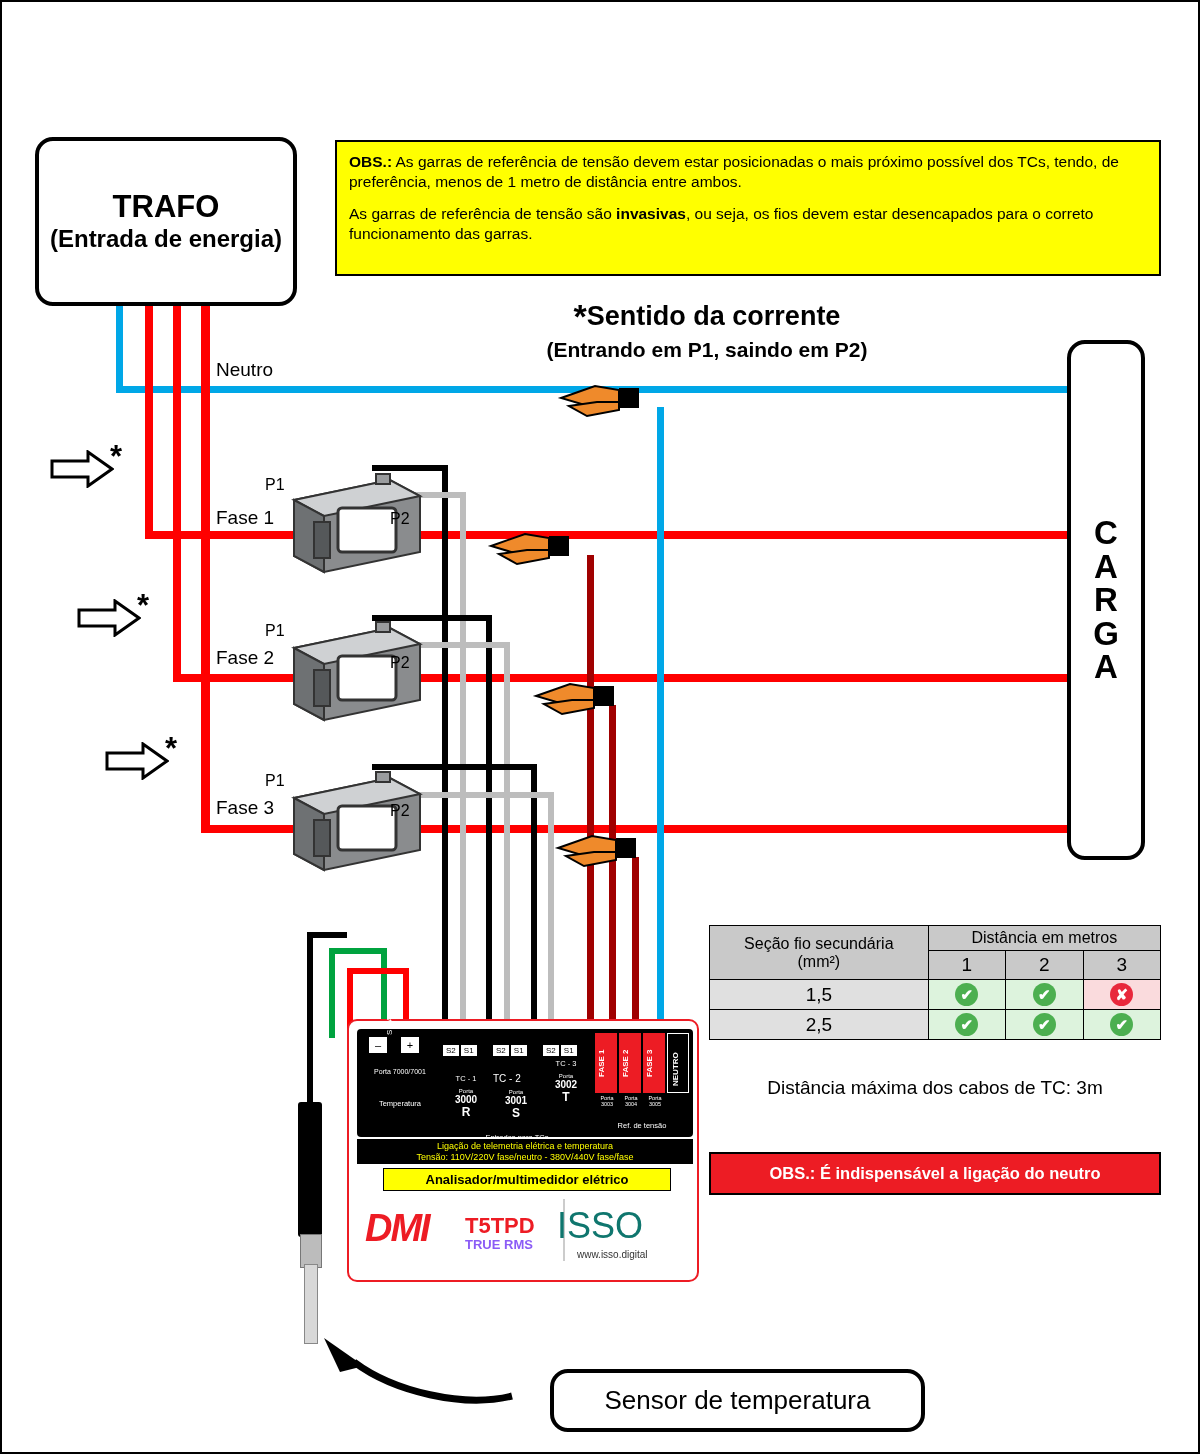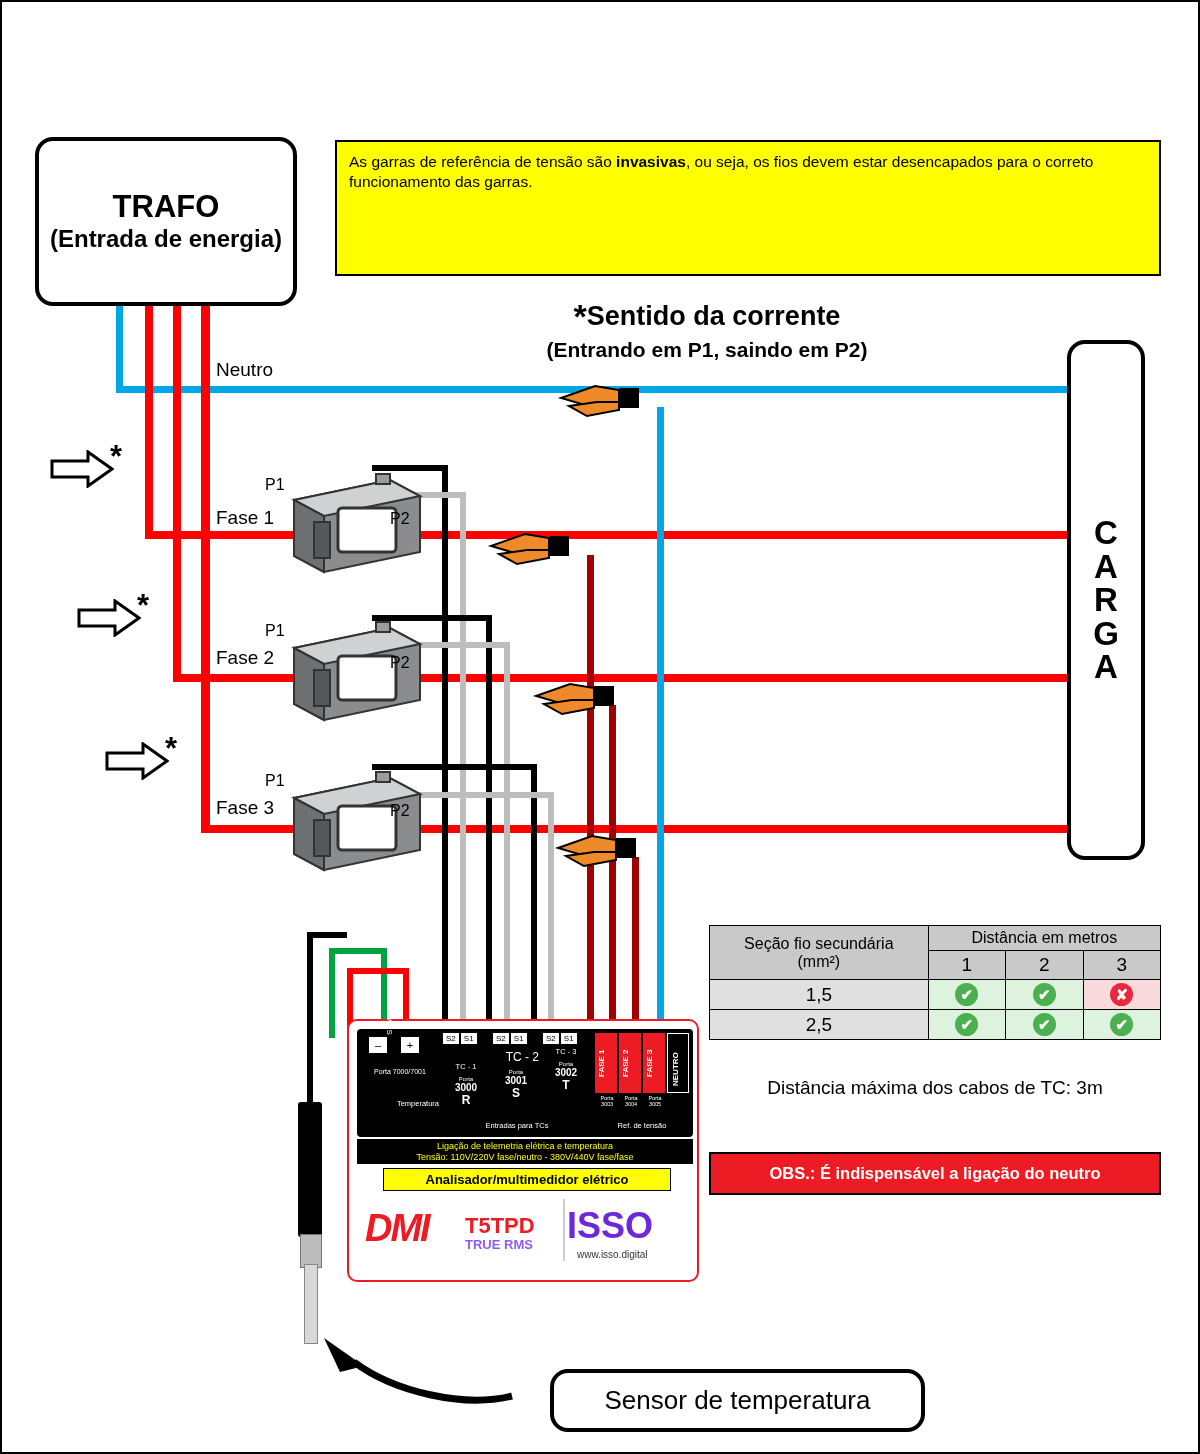--- a/index.html
+++ b/index.html
@@ -150,20 +150,21 @@
     <path d="M198 74 C150 86 80 70 40 40" stroke="#000" stroke-width="7" fill="none"></path>
     <path d="M10 16 L50 44 L26 50 Z" fill="#000"></path>
   </svg>
 
   <div class="rbox" id="trafo">
     <div class="l1">TRAFO</div>
     <div class="l2">(Entrada de energia)</div>
   </div>
 
   <div id="obs-note">
+    <p><b>OBS.:</b><span> As garras de referência de tensão devem estar posicionadas o mais próximo possível dos TCs, tendo, de preferência, menos de 1 metro de distância entre ambos.</span></p>
     <p><span>As garras de referência de tensão são </span><b>invasivas</b><span>, ou seja, os fios devem estar desencapados para o correto funcionamento das garras.</span></p>
   </div>
 
   <div id="cur-dir">
     <div class="l1"><span class="star">*</span><span>Sentido da corrente</span></div>
     <div class="l2">(Entrando em P1, saindo em P2)</div>
   </div>
 
   <div class="lbl" style="left:214px;top:357px;">Neutro</div>
   <div class="lbl" style="left:214px;top:505px;">Fase 1</div>
@@ -259,42 +260,42 @@
   <div id="neutro-warn">OBS.: É indispensável a ligação do neutro</div>
 
   <div id="device">
     <div id="dev-black">
 
       <div style="position:absolute;left:4px;top:4px;width:78px;height:100px;">
         <div style="position:absolute;left:8px;top:4px;width:18px;height:16px;background:#fff;color:#000;font-size:11px;text-align:center;line-height:16px;">–</div>
         <div style="position:absolute;left:40px;top:4px;width:18px;height:16px;background:#fff;color:#000;font-size:11px;text-align:center;line-height:16px;">+</div>
         <div style="position:absolute;left:24px;top:2px;font-size:8px;color:#fff;transform:rotate(-90deg);transform-origin:left top;">SINAL</div>
         <div style="position:absolute;left:0;top:34px;width:78px;font-size:7px;color:#fff;text-align:center;line-height:1.3;">Porta 7000/7001</div>
-        <div style="position:absolute;left:0;top:66px;width:78px;font-size:7.5px;color:#fff;text-align:right;">Temperatura</div>
+        <div style="position:absolute;left:0;top:66px;width:78px;font-size:7.5px;color:#fff;text-align:center;">Temperatura</div>
       </div>
 
-      <div style="position:absolute;left:86px;top:4px;width:148px;height:100px;">
+      <div style="position:absolute;left:86px;top:16px;width:148px;height:100px;">
 
         <div style="position:absolute;left:0;top:0;width:46px;">
           <div style="display:flex;gap:2px;">
               <span style="background:#fff;color:#000;font-size:8px;padding:1px 3px;">S2</span>
               <span style="background:#fff;color:#000;font-size:8px;padding:1px 3px;">S1</span>
             </div>
           <div style="color:#fff;font-size:7.5px;text-align:center;margin-top:18px;">TC - 1</div>
           <div style="color:#fff;font-size:6px;text-align:center;margin-top:5px;">Porta</div>
           <div style="color:#fff;font-size:10px;font-weight:bold;text-align:center;">3000</div>
           <div style="color:#fff;font-size:12px;font-weight:bold;text-align:center;">R</div>
         </div>
 
         <div style="position:absolute;left:50px;top:0;width:46px;">
           <div style="display:flex;gap:2px;">
               <span style="background:#fff;color:#000;font-size:8px;padding:1px 3px;">S2</span>
               <span style="background:#fff;color:#000;font-size:8px;padding:1px 3px;">S1</span>
             </div>
-          <div style="color:#fff;font-size:12px;text-align:right;margin-top:6px;">TC - 2</div>
+          <div style="color:#fff;font-size:10px;text-align:left;margin-top:17px;">TC - 2</div>
           <div style="color:#fff;font-size:6px;text-align:center;margin-top:5px;">Porta</div>
           <div style="color:#fff;font-size:10px;font-weight:bold;text-align:center;">3001</div>
           <div style="color:#fff;font-size:12px;font-weight:bold;text-align:center;">S</div>
         </div>
 
         <div style="position:absolute;left:100px;top:0;width:46px;">
           <div style="display:flex;gap:2px;">
               <span style="background:#fff;color:#000;font-size:8px;padding:1px 3px;">S2</span>
               <span style="background:#fff;color:#000;font-size:8px;padding:1px 3px;">S1</span>
             </div>
@@ -333,21 +334,21 @@
       <div>Ligação de telemetria elétrica e temperatura</div>
       <div>Tensão: 110V/220V fase/neutro - 380V/440V fase/fase</div>
     </div>
     <div id="dev-yellow2">Analisador/multimedidor elétrico</div>
 
     <div id="dev-logos">
       <div style="position:absolute;left:6px;top:10px;font-size:38px;font-weight:bold;font-style:italic;color:#ed1c24;letter-spacing:-2px;">DMI</div>
       <div style="position:absolute;left:106px;top:16px;font-size:22px;font-weight:bold;color:#ed1c24;">T5TPD</div>
       <div style="position:absolute;left:106px;top:40px;font-size:13px;font-weight:bold;color:#8b5cf6;">TRUE RMS</div>
       <div style="position:absolute;left:204px;top:2px;width:2px;height:62px;background:#ccc;"></div>
-      <div style="position:absolute;left:208px;top:8px;font-size:36px;font-weight:bold;color:#6d28d9;">ISSO</div>
+      <div style="position:absolute;left:198px;top:8px;font-size:36px;font-weight:normal;color:#0f766e;">ISSO</div>
       <div style="position:absolute;left:218px;top:52px;font-size:10px;color:#333;">www.isso.digital</div>
     </div>
   </div>
 
   <div class="rbox" id="sensor-box">
     <div class="s">Sensor de temperatura</div>
   </div>
 
 </div>
 

